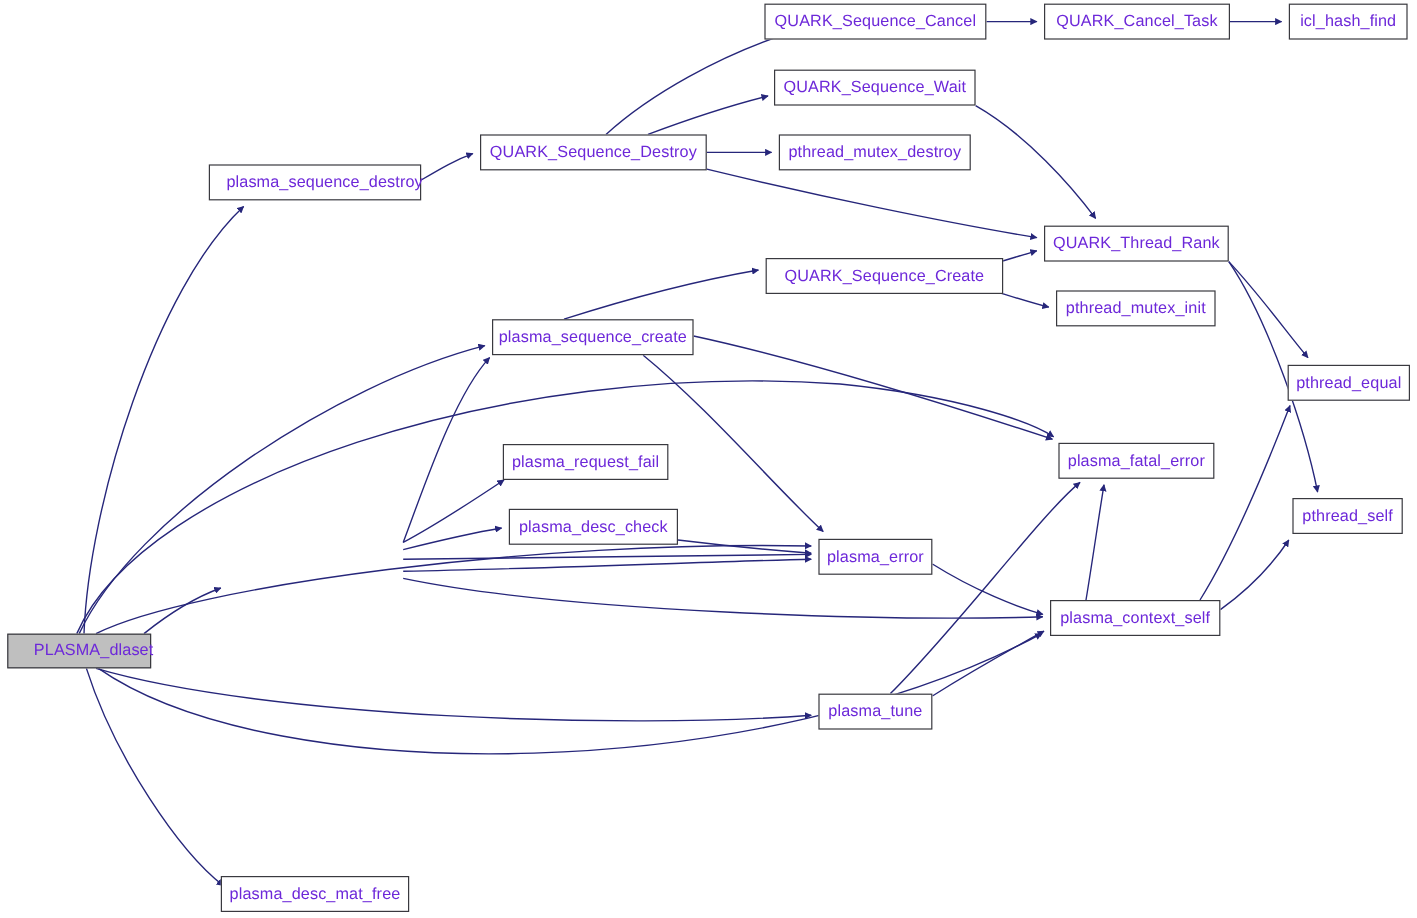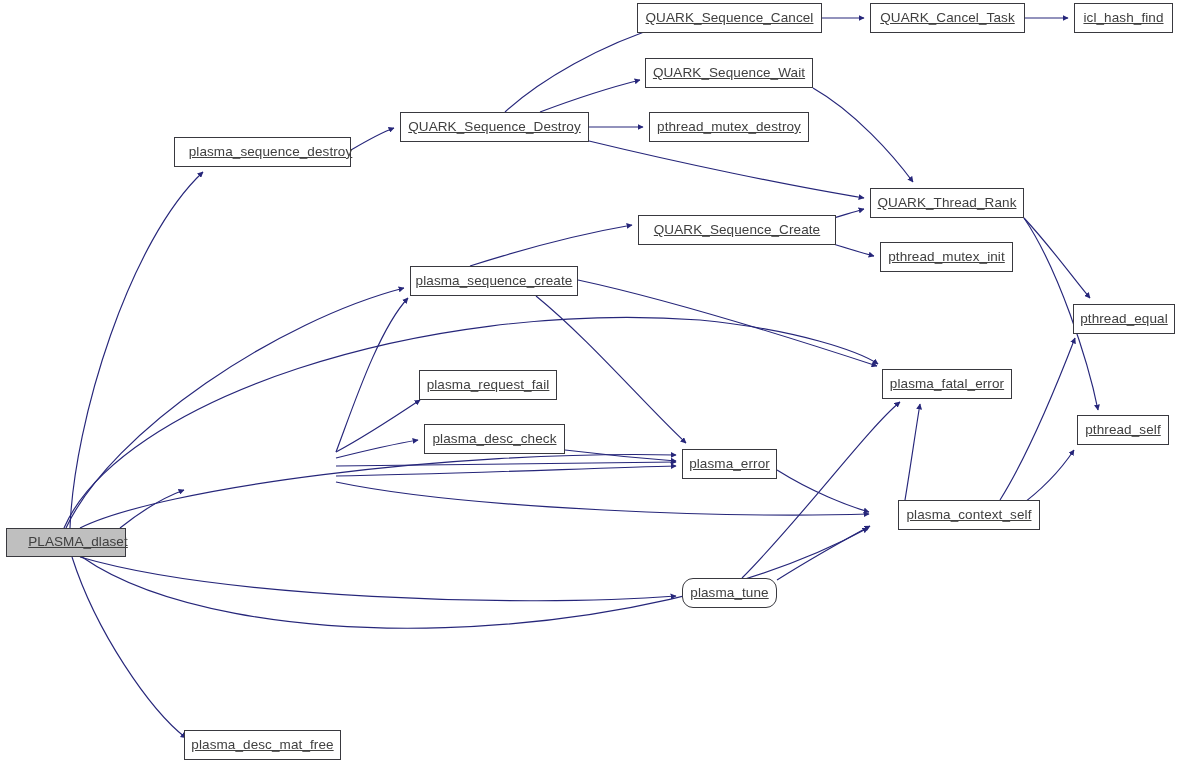--- a/index.html
+++ b/index.html
@@ -1,22 +1,22 @@
 <!DOCTYPE html>
 <html><head>
 <meta charset="utf-8">
 <style>
   html,body{margin:0;padding:0;background:#ffffff;}
   #canvas{position:relative;width:1181px;height:765px;background:#ffffff;
           font-family:"Liberation Sans","DejaVu Sans",sans-serif;overflow:hidden;}
   #edges{position:absolute;left:0;top:0;width:1181px;height:765px;pointer-events:none;}
   .node{position:absolute;box-sizing:border-box;border:1px solid #39393f;
         background:#ffffff;display:flex;align-items:center;justify-content:center;
-        font-size:13.5px;color:#404040;line-height:1.06;text-align:right;
-        white-space:pre-line;letter-spacing:.1px;text-decoration:underline;}
+        font-size:13.5px;color:#6d28d9;line-height:1.06;text-align:right;
+        white-space:pre-line;letter-spacing:.1px;}
   .node.root{background:#bfbfbf;padding-left:24px;}
 </style>
 </head>
 <body>
 
 <div id="canvas">
   <svg id="edges" viewBox="0 0 1181 765" xmlns="http://www.w3.org/2000/svg">
       <defs>
         <marker id="ah" viewBox="0 0 10 10" refX="9" refY="5" markerWidth="5.2" markerHeight="5.2" orient="auto-start-reverse">
           <path d="M 0 0 L 10 5 L 0 10 z" fill="#26267a"></path>
@@ -70,16 +70,16 @@
     <div class="node" style="left: 870px; top: 188px; width: 154px; height: 30px;">QUARK_Thread_Rank</div>
     <div class="node" style="left: 638px; top: 215px; width: 198px; height: 30px;">QUARK_Sequence_Create</div>
     <div class="node" style="left: 880px; top: 242px; width: 133px; height: 30px;">pthread_mutex_init</div>
     <div class="node" style="left: 410px; top: 266px; width: 168px; height: 30px;">plasma_sequence_create</div>
     <div class="node" style="left: 1073px; top: 304px; width: 102px; height: 30px;">pthread_equal</div>
     <div class="node" style="left: 882px; top: 369px; width: 130px; height: 30px;">plasma_fatal_error</div>
     <div class="node" style="left: 419px; top: 370px; width: 138px; height: 30px;">plasma_request_fail</div>
     <div class="node" style="left: 1077px; top: 415px; width: 92px; height: 30px;">pthread_self</div>
     <div class="node" style="left: 424px; top: 424px; width: 141px; height: 30px;">plasma_desc_check</div>
     <div class="node" style="left: 682px; top: 449px; width: 95px; height: 30px;">plasma_error</div>
-    <div class="node" style="left: 875px; top: 500px; width: 142px; height: 30px; margin-left: 23px;">plasma_context_self</div>
-    <div class="node" style="left: 682px; top: 578px; width: 95px; height: 30px; border-radius: 11px;">plasma_tune</div>
+    <div class="node" style="left: 875px; top: 500px; width: 142px; height: 30px;">plasma_context_self</div>
+    <div class="node" style="left: 682px; top: 578px; width: 95px; height: 30px;">plasma_tune</div>
     <div class="node" style="left: 184px; top: 730px; width: 157px; height: 30px;">plasma_desc_mat_free</div>
   </div>
 
 </body></html>

